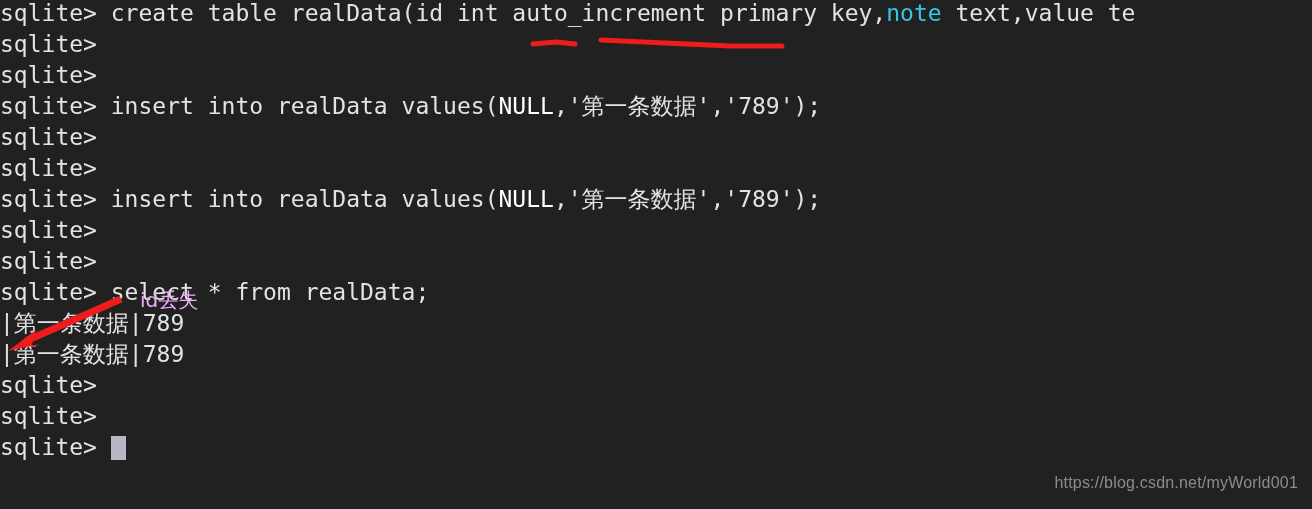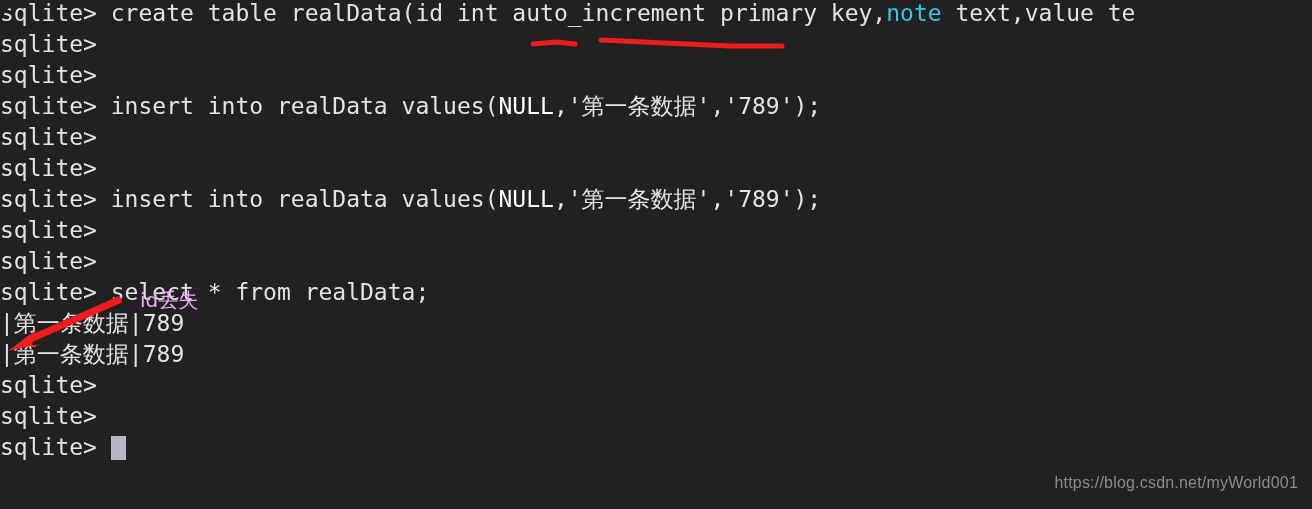--- a/index.html
+++ b/index.html
@@ -10,21 +10,20 @@
   #terminal {
     position: relative;
     width: 1312px;
     height: 508px;
     background: #212121;
     overflow: hidden;
     font-family: "DejaVu Sans Mono", "Liberation Mono", monospace;
     font-size: 23px;
     line-height: 31px;
     color: #e8e8e8;
-    border-radius: 29px;
     -webkit-font-smoothing: none;
   }
   #screen-lines {
     position: absolute;
     left: 0;
     top: -2px;
     width: 1312px;
   }
   .line {
     height: 31px;

